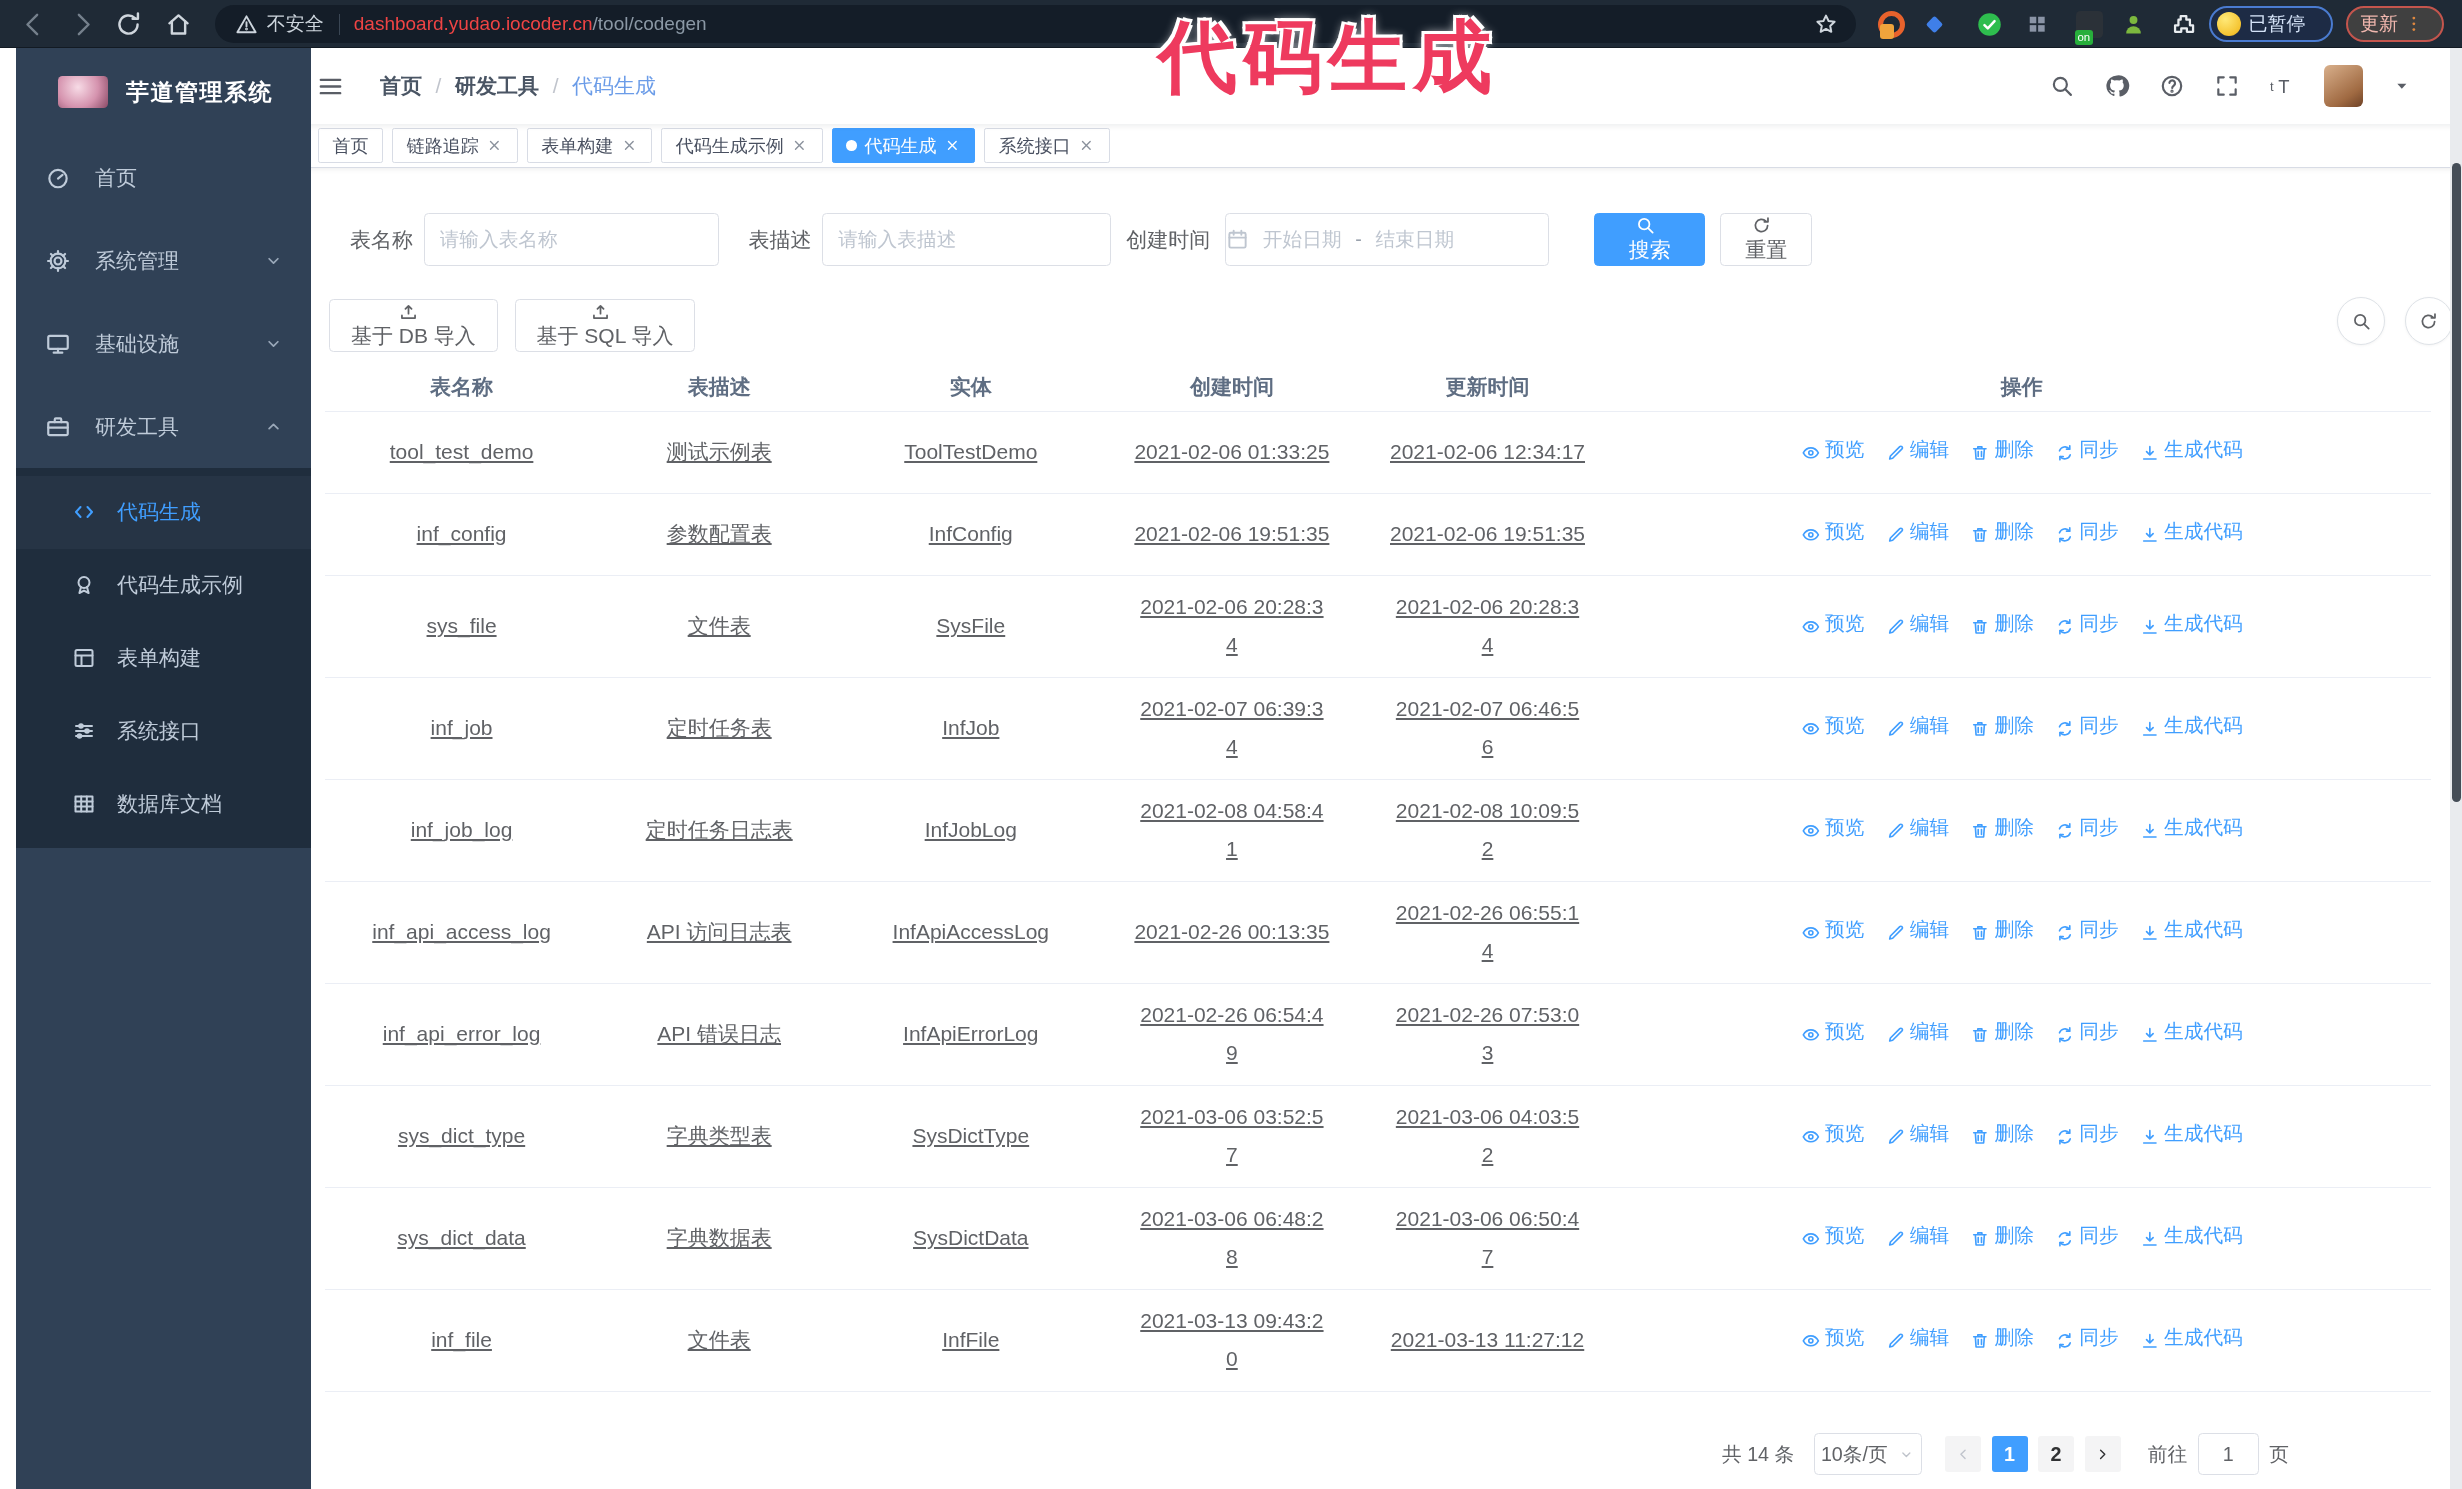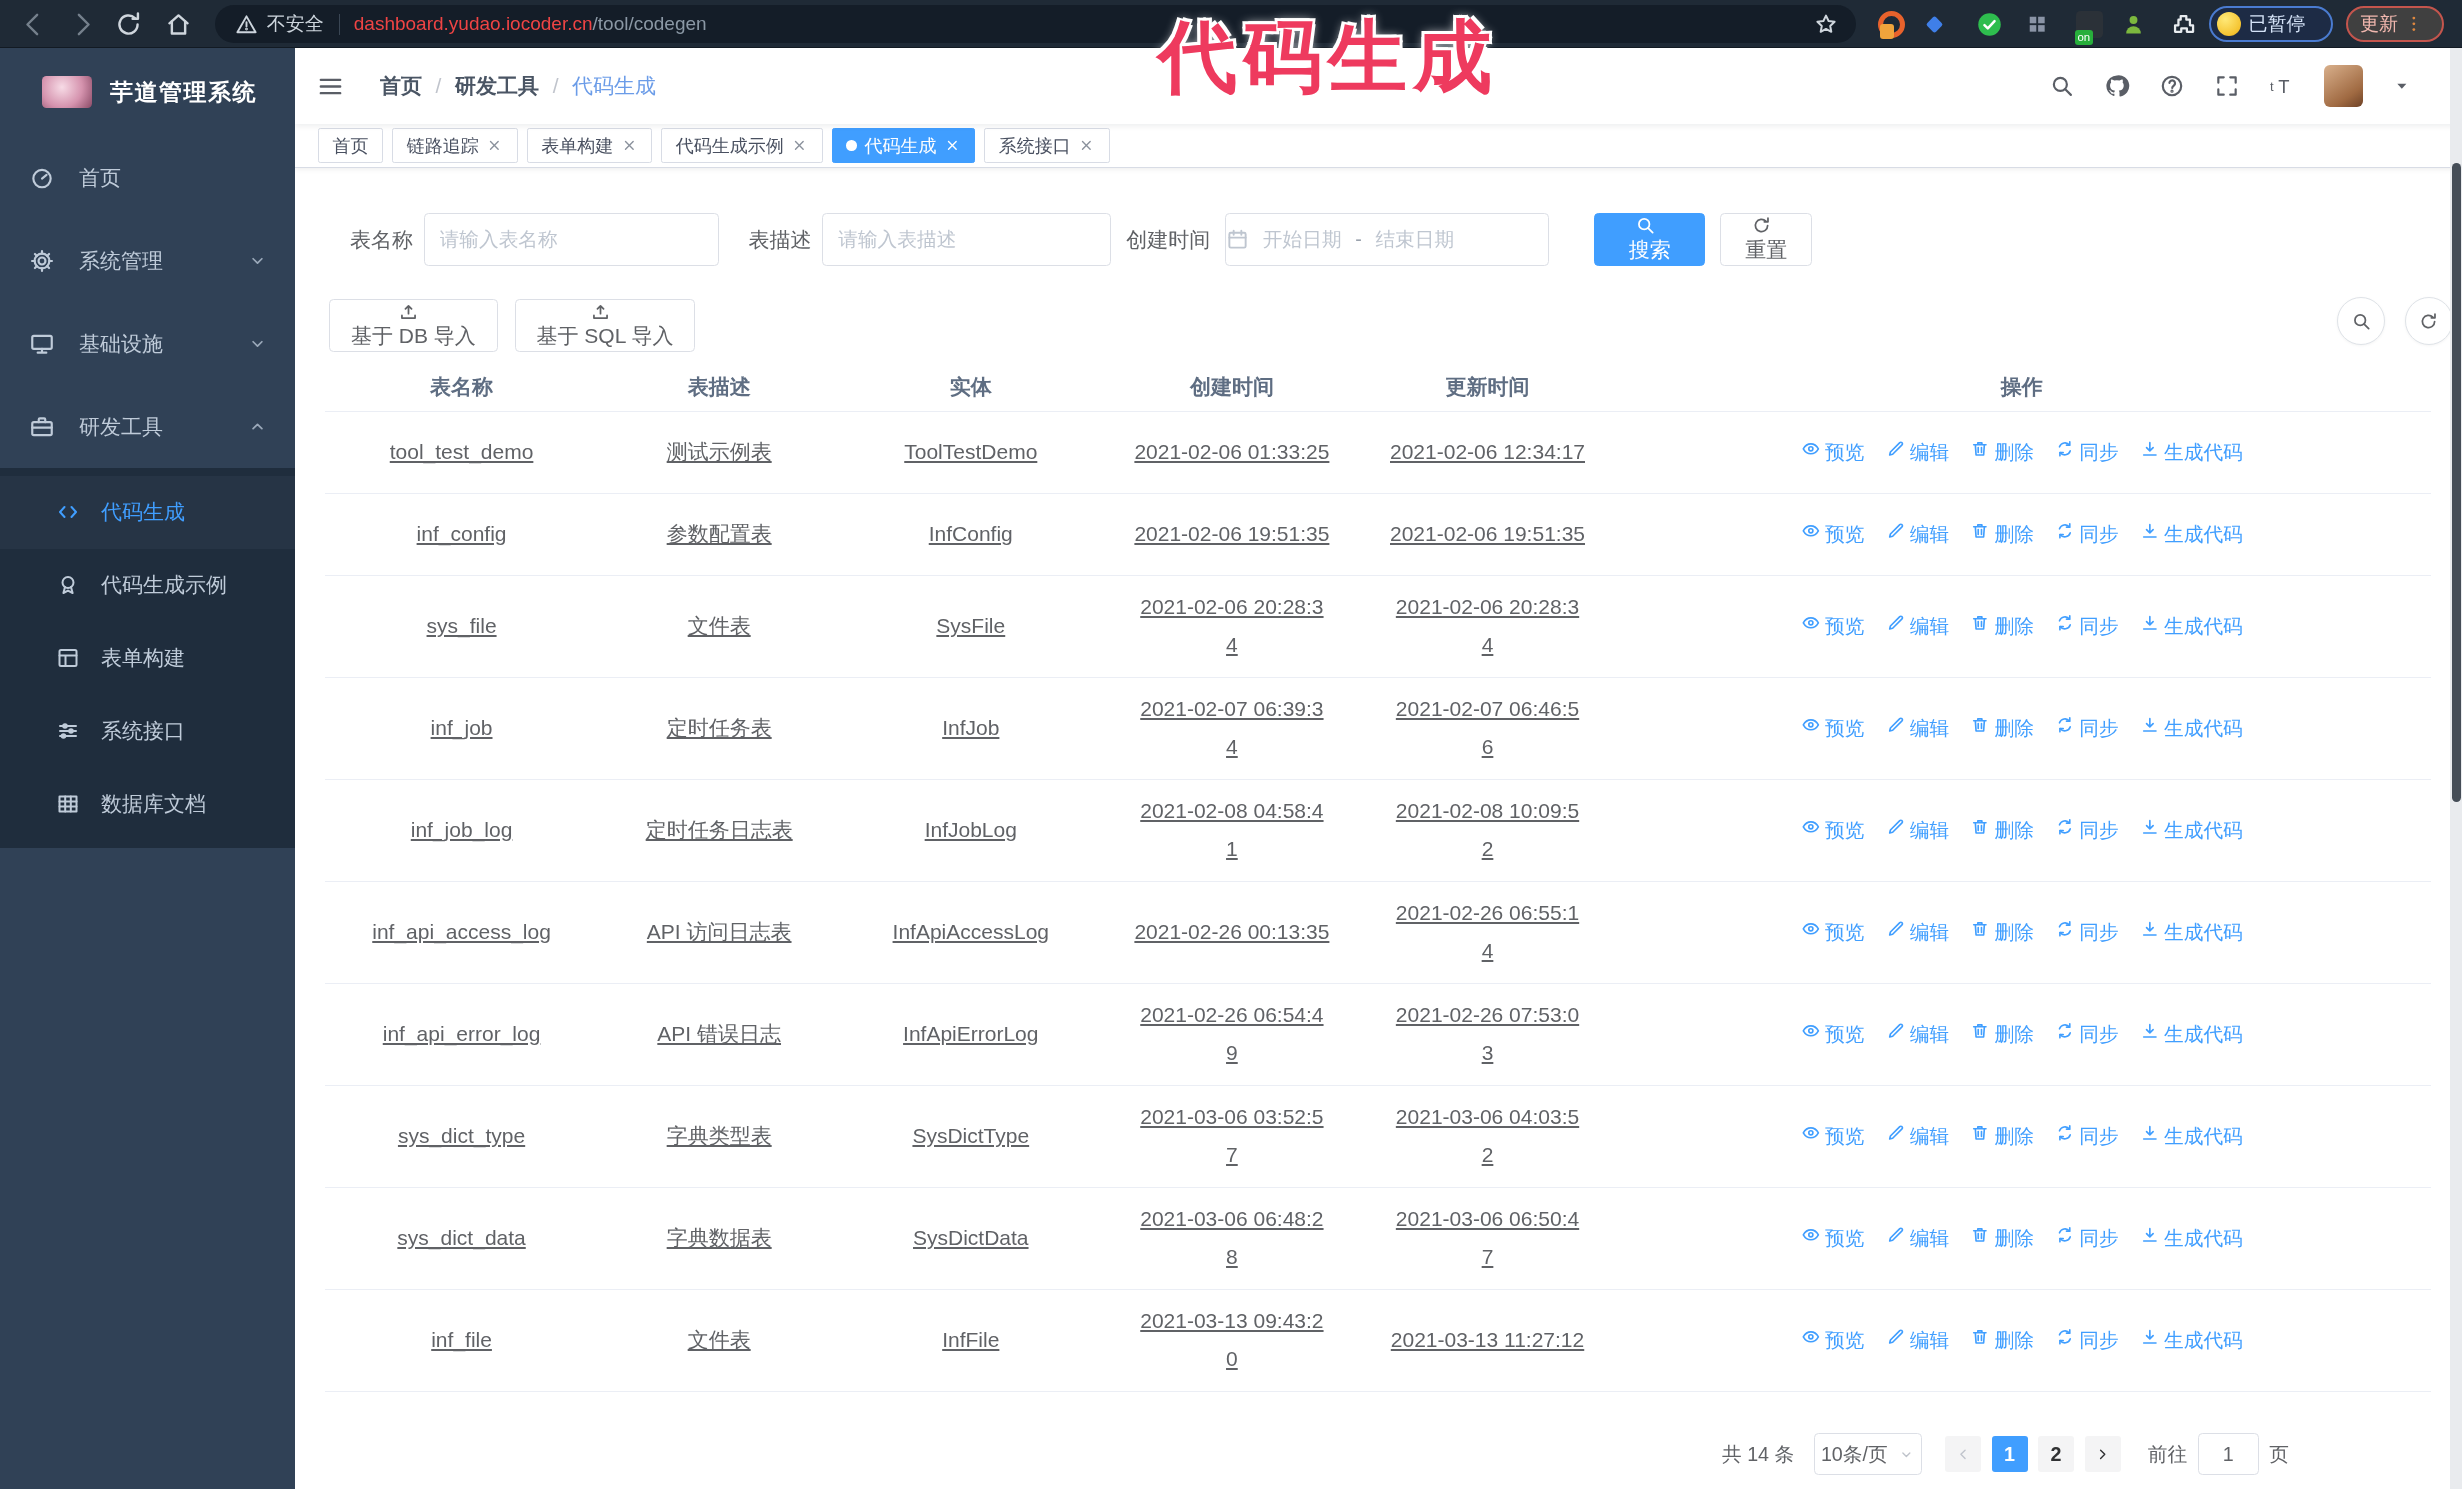--- a/index.html
+++ b/index.html
@@ -33,21 +33,21 @@
   .pill-pause { left:2209px; width:124px; background:#1d2b45; border:2.3px solid #4a7bd0; color:#d4e2f7; }
   .emoji-face { width:24px; height:24px; border-radius:50%; background:radial-gradient(circle at 35% 30%, #ffe978, #f5c431 70%, #d99e18); margin:0 7.6px 0 6px; }
   .pill-update { left:2346px; width:98px; background:#404040; border:2.3px solid #c4554d; color:#efb6ad; padding-left:12px; }
   .pill-update .dots { width:19.7px; height:19.7px; color:#e0883f; margin-left:6px; }
 
   
   .annotation { position:absolute; left:1158px; top:4.5px; z-index:60; font-size:79px; font-weight:700; letter-spacing:6px; color:#ee3a5e;
     text-shadow:-3px -3px 0 #fff, 3px -3px 0 #fff, -3px 3px 0 #fff, 3px 3px 0 #fff, 0 0 10.6px #fff; }
 
   
-  .sidebar { position:absolute; left:0; top:48px; width:295px; height:1441px; background:#304156; z-index:4; }
+  .sidebar { position:absolute; left:16px; top:48px; width:295px; height:1441px; background:#304156; z-index:4; }
   .logo-row { display:flex; align-items:center; height:88px; padding-left:42px; }
   .logo-img { width:50px; height:32px; border-radius:4.5px; background:radial-gradient(circle at 40% 35%, #f7dbe6, #d593ae 55%, #8a4a66); }
   .logo-title { color:#fff; font-size:23px; font-weight:700; margin-left:18px; letter-spacing:1.5px; }
   .menu-item { position:relative; height:83px; display:flex; align-items:center; color:#bfcbd9; font-size:21px; cursor:pointer; }
   .menu-item .mic { width:26px; height:26px; margin-left:29px; }
   .menu-item .mlabel { margin-left:24px; }
   .menu-item .chev { position:absolute; right:27px; width:21px; height:21px; color:#9aa8b9; }
   .submenu { background:#1f2d3d; padding:7.6px 0; }
   .sub-item { position:relative; height:73px; display:flex; align-items:center; color:#bfcbd9; font-size:21px; cursor:pointer; }
   .sub-item .mic { width:24px; height:24px; margin-left:56px; }
@@ -100,21 +100,21 @@
   .circle-tools { position:absolute; top:249px; left:2042px; display:flex; gap:19.7px; }
   .cbtn { width:48px; height:48px; border-radius:50%; border:1.5px solid #dfe3e8; background:#fff; display:flex; align-items:center; justify-content:center; color:#606266; cursor:pointer; box-shadow:0 0.8px 3px rgba(0,0,0,.05); }
   .cbtn .ic { width:21px; height:21px; }
 
   
   .dtable { position:absolute; left:30px; top:315px; width:2106px; border-collapse:collapse; table-layout:fixed; font-size:21px; }
   .dtable th { height:48px; color:#5e6d82; font-weight:700; text-align:center; border-bottom:1.5px solid #ebeef5; background:#fff; }
   .dtable td { height:102px; text-align:center; color:#606266; border-bottom:1.5px solid #ebeef5; vertical-align:middle;text-decoration:underline; }
   .dtable tbody tr:nth-child(1) td, .dtable tbody tr:nth-child(2) td { height:82px; }
   .dtable td.date { white-space:pre-line; line-height:38px; }
-  .act { display:inline-flex; align-items:flex-start; color:#409eff; font-size:19.7px; margin:0 10.6px; cursor:pointer; text-decoration:none; white-space:nowrap; }
+  .act { display:inline-flex; align-items:flex-end; color:#409eff; font-size:19.7px; margin:0 10.6px; cursor:pointer; text-decoration:none; white-space:nowrap; }
   .act .ic { width:19.7px; height:19.7px; margin-right:4.5px; }
 
   
   .pager { position:absolute; left:1427px; top:1385px; height:42px; display:flex; align-items:center; font-size:19.7px; color:#606266; }
   .pg-total { margin-right:19.7px; }
   .pg-size { width:108px; height:42px; border:1.5px solid #dcdfe6; border-radius:4.5px; display:flex; align-items:center; justify-content:center; color:#606266; cursor:pointer; }
   .pg-size .ic { width:16.7px; height:16.7px; margin-left:10.6px; color:#c0c4cc; }
   .pg-btn { width:36px; height:36px; border-radius:3px; background:#f4f4f5; display:flex; align-items:center; justify-content:center; margin-left:10.6px; cursor:pointer; color:#303133; font-weight:700; }
   .pg-btn .ic { width:16.7px; height:16.7px; }
   .pg-prev { margin-left:23px; color:#c0c4cc; }

